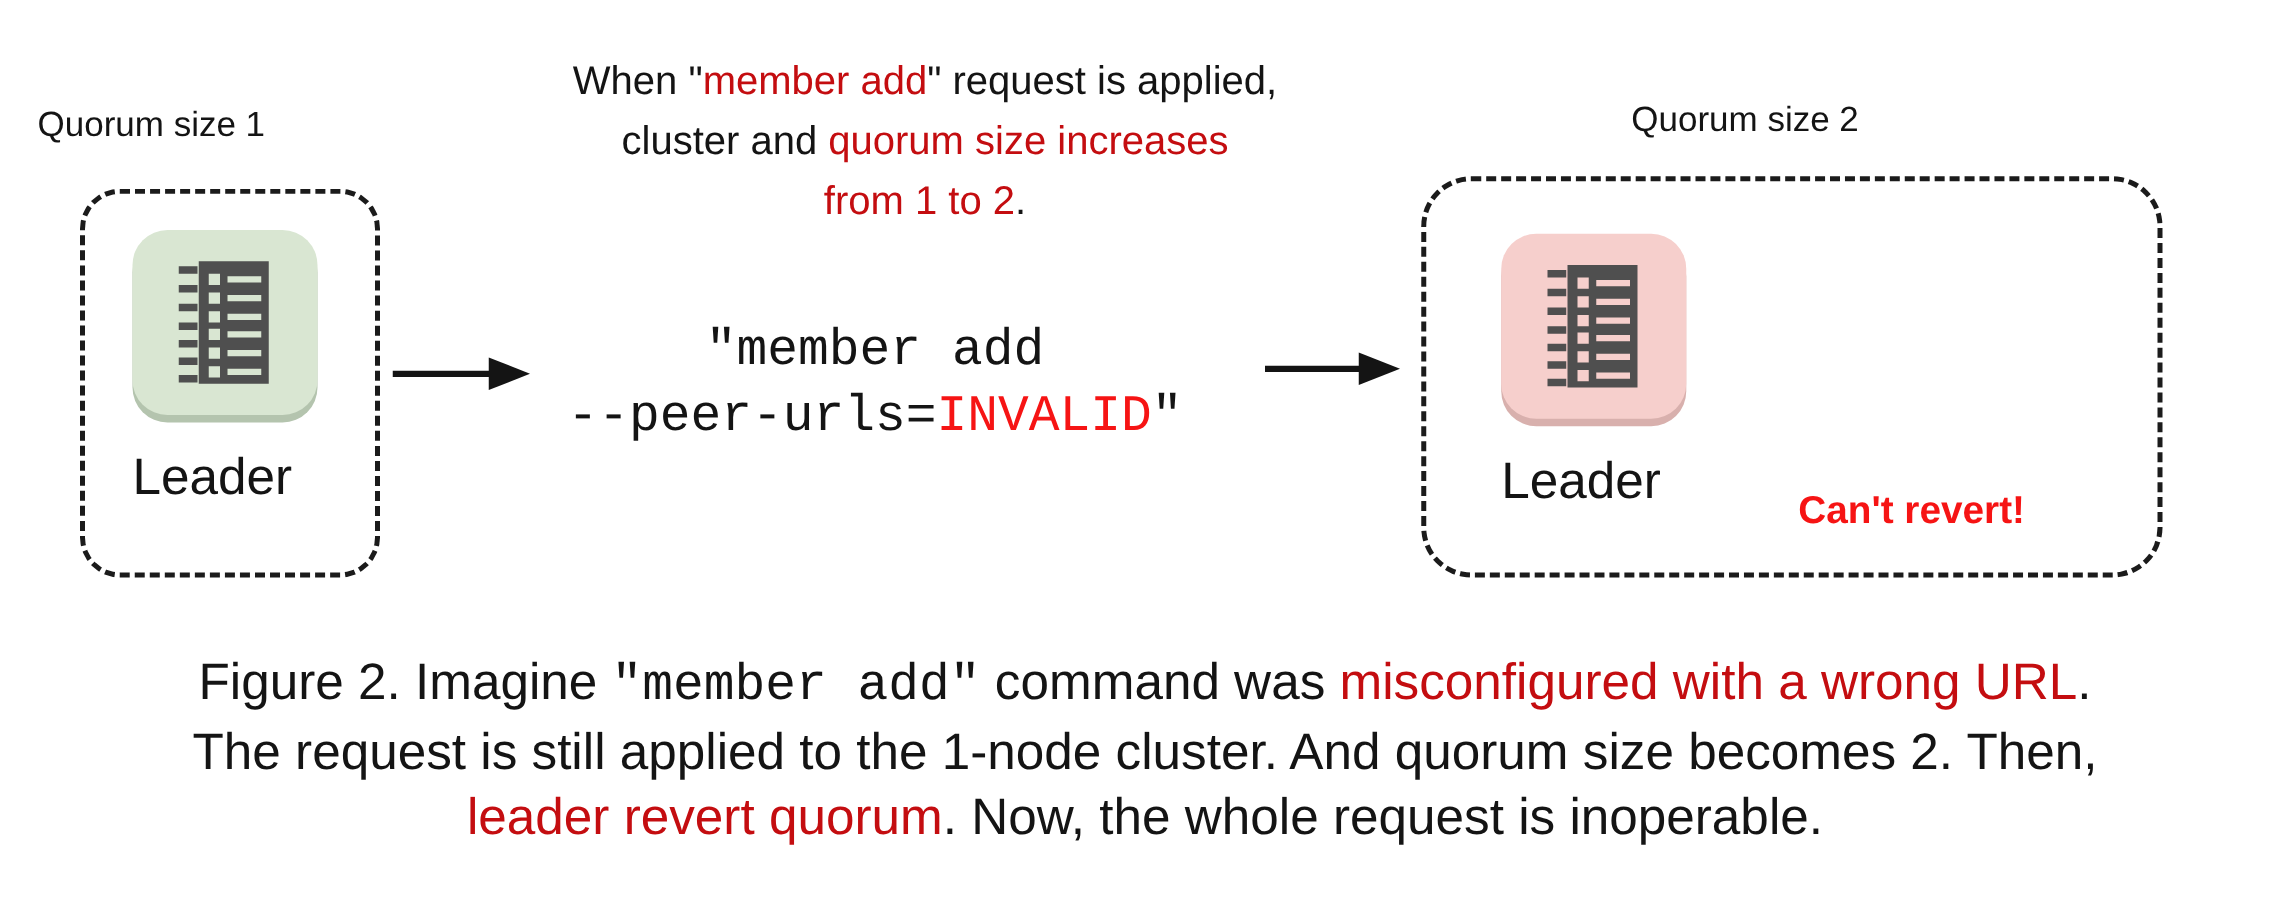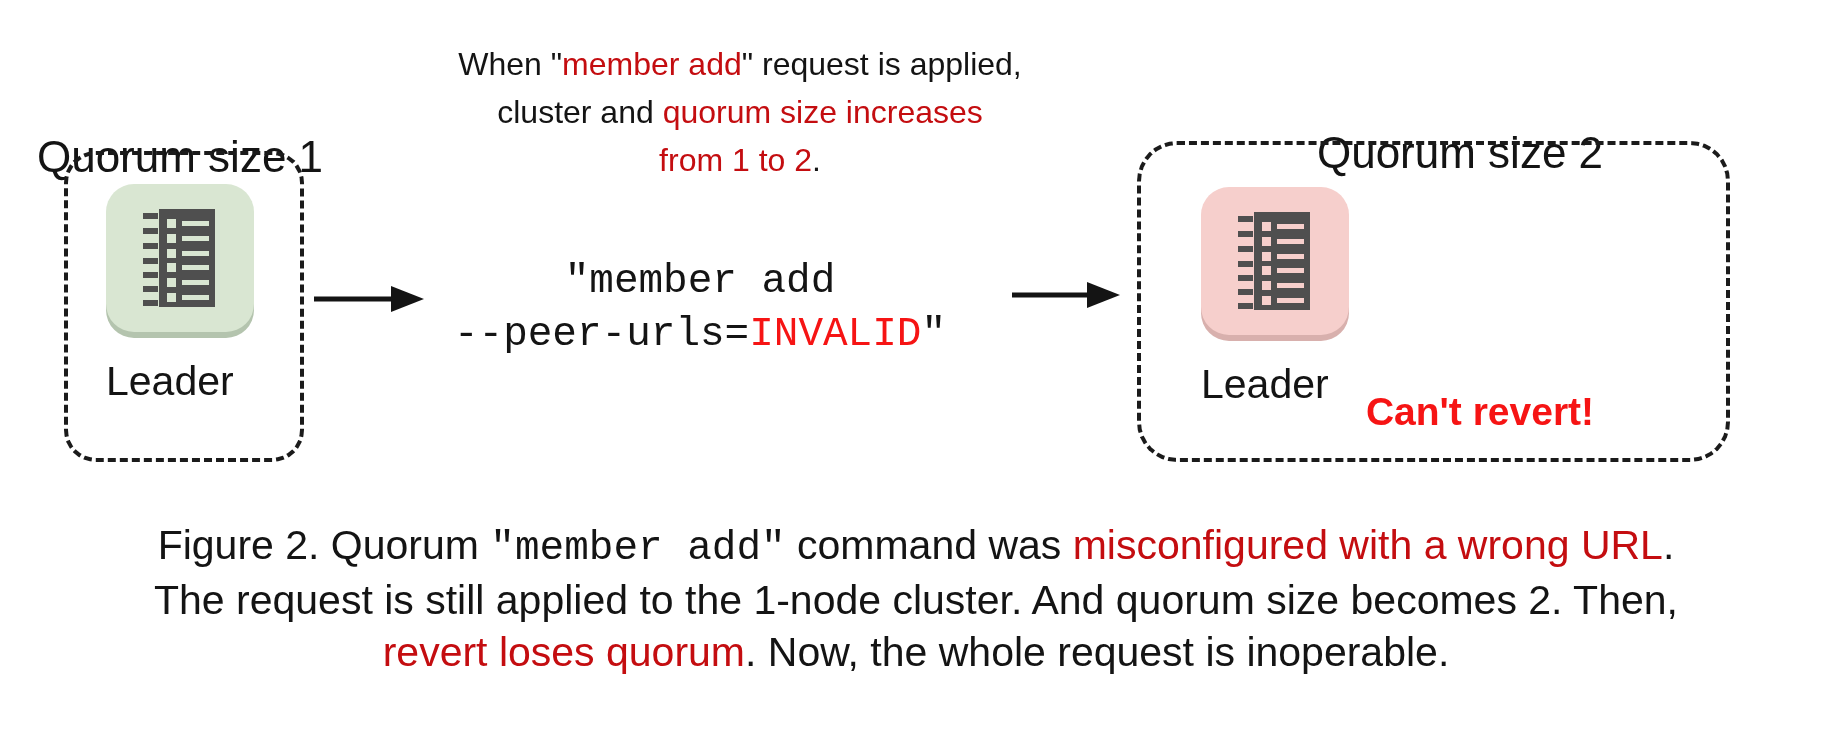--- a/index.html
+++ b/index.html
@@ -1,21 +1,21 @@
 <!DOCTYPE html>
 <html><head>
 <meta charset="utf-8">
 <style>
   html,body{margin:0;padding:0;background:#ffffff;}
   .canvas{
     position:relative;width:1832px;height:738px;background:#ffffff;
     font-family:"Liberation Sans",sans-serif;color:var(--ink,#141414);
     overflow:hidden;
   }
-  .figure-title{position:absolute;font-size:44px;text-align:center;white-space:nowrap;margin-top:48px;}
+  .figure-title{position:absolute;font-size:28px;white-space:nowrap;}
   .title-left{left:30px;top:84px;width:300px;}
   .title-right{left:1305px;top:80px;width:310px;}
 
   .cluster-box{position:absolute;border:4px dashed #1b1b1b;border-radius:36px;background:transparent;}
   .box-left{left:64px;top:151px;width:232px;height:303px;border-radius:32px;}
   .box-right{left:1137px;top:141px;width:585px;height:313px;border-radius:40px;}
 
   .node{position:absolute;display:flex;flex-direction:column;align-items:flex-start;gap:28px;}
   .node-left{left:106px;top:184px;width:148px;}
   .node-right{left:1201px;top:187px;width:148px;}
@@ -30,22 +30,22 @@
   .arrow-1{left:314px;top:283px;}
   .arrow-2{left:1012px;top:279px;}
 
   .top-note{position:absolute;left:385px;top:40px;width:710px;text-align:center;
     font-size:32px;line-height:48px;}
   .command{position:absolute;left:445px;top:255px;width:510px;text-align:center;
     font-family:"Liberation Mono",monospace;font-size:41px;line-height:53px;white-space:nowrap;}
 
   .expecting{position:absolute;left:1370px;top:160px;width:320px;text-align:center;
     font-style:italic;font-size:38px;line-height:52px;}
-  .alert{position:absolute;left:1340px;top:390px;width:280px;text-align:center;
-    font-weight:bold;font-size:39px;color:var(--alert,#f00);white-space:nowrap;}
+  .alert{position:absolute;left:1340px;top:390px;width:280px;text-align:right;
+    font-weight:bold;font-size:31px;color:var(--alert,#f00);white-space:nowrap;}
 
   .caption{position:absolute;left:0;top:519px;width:1832px;text-align:center;
     font-size:41px;line-height:52px;}
   .caption-line{white-space:nowrap;}
 
   [data-run="em"]{color:var(--em,#c00);font-weight:normal;}
   [data-run="code"]{font-family:"Liberation Mono",monospace;}
   [data-run="code-red"]{font-family:"Liberation Mono",monospace;color:var(--alert,#f00);}
   [data-run="italic"]{}
 </style>
@@ -136,18 +136,18 @@
           <rect x="45" y="88" width="27" height="5" fill="var(--bg)"></rect>
       </svg>
     </div>
     <div class="node-label">Leader</div>
   </div>
 
 
   <div class="alert">Can't revert!</div>
 
   <div class="caption">
-    <div class="caption-line"><span data-run="italic">Figure 2.</span><span> Quorum </span><span data-run="code">"member add"</span><span> command was </span><span data-run="em">misconfigured with a wrong URL</span><span>.</span></div>
+    <div class="caption-line"><span data-run="italic">Figure 2.</span><span> Imagine </span><span data-run="code">"member add"</span><span> command was </span><span data-run="em">misconfigured with a wrong URL</span><span>.</span></div>
     <div class="caption-line"><span>The request is still applied to the 1-node cluster. And quorum size becomes 2. Then,</span></div>
-    <div class="caption-line"><span data-run="em">revert loses quorum</span><span>. Now, the whole request is inoperable.</span></div>
+    <div class="caption-line"><span data-run="em">leader revert quorum</span><span>. Now, the whole request is inoperable.</span></div>
   </div>
 
 </div>
 
 </body></html>

